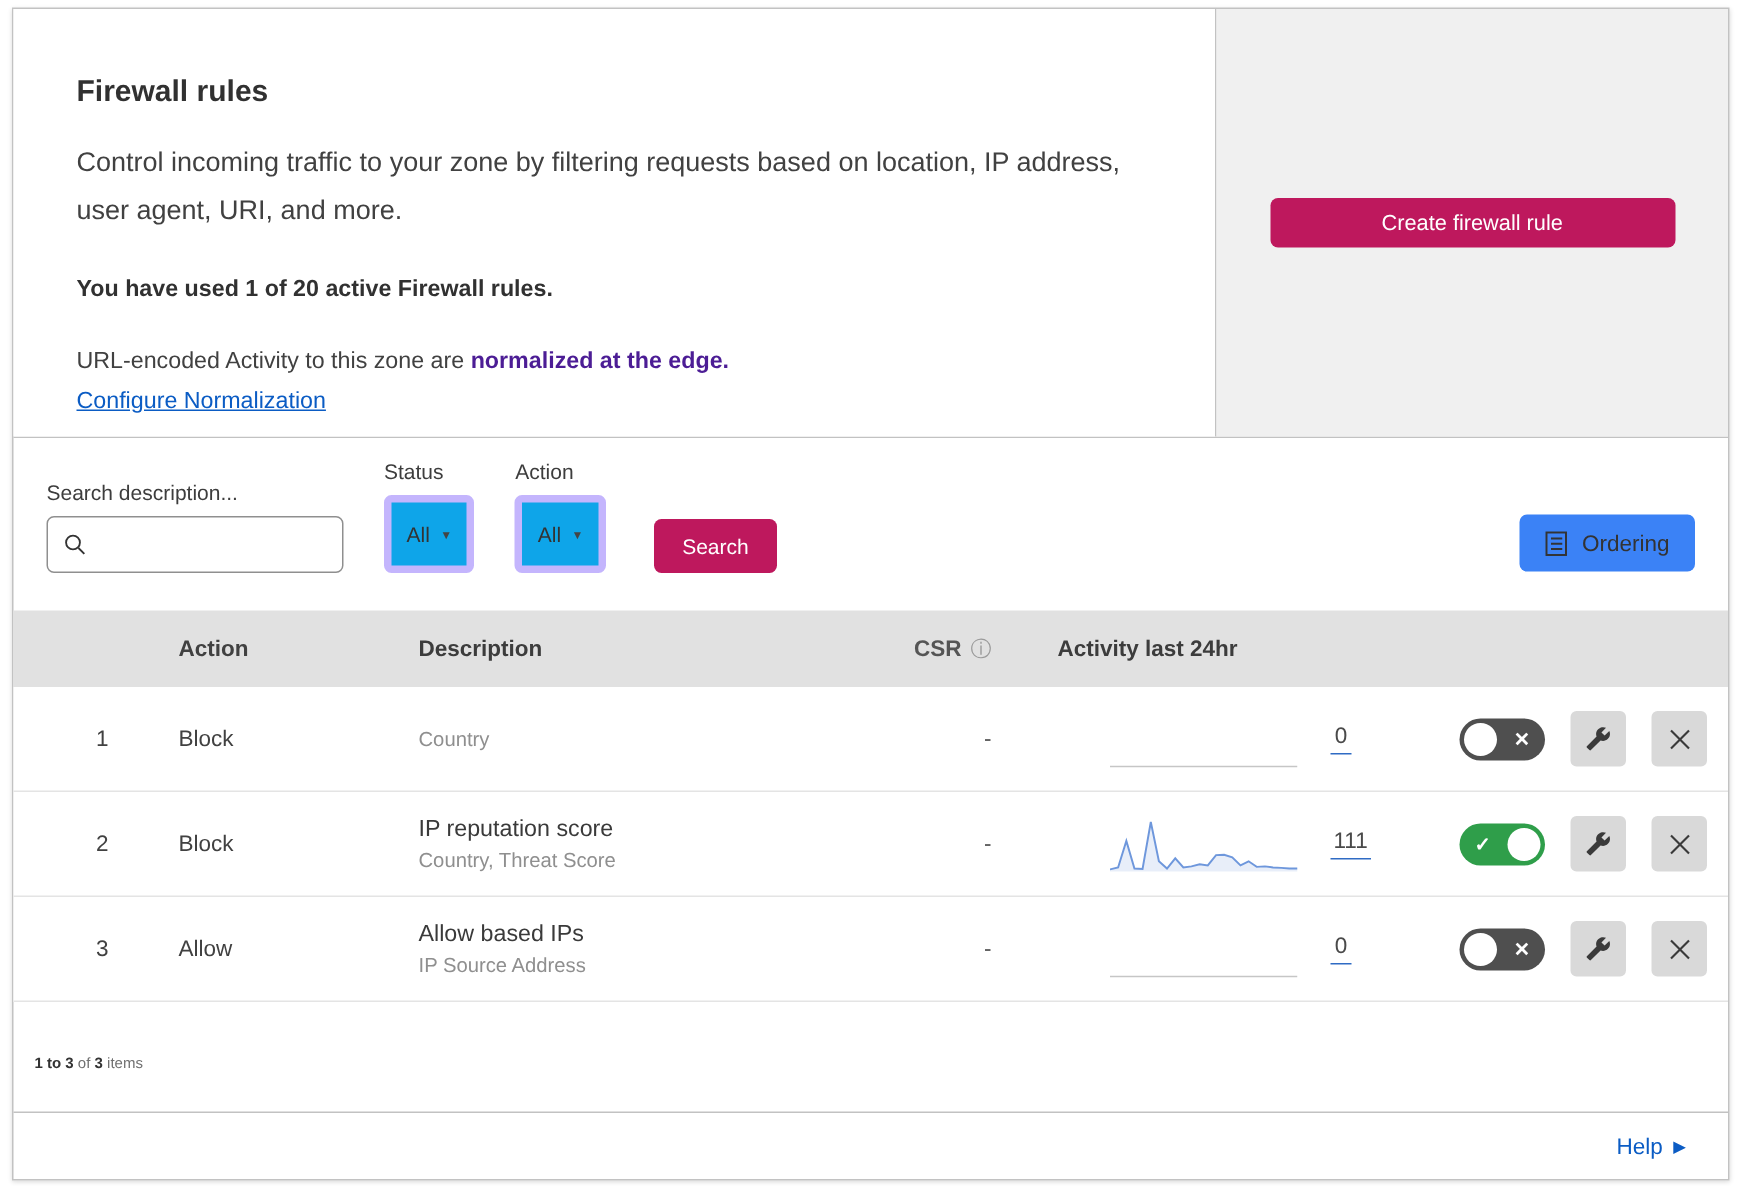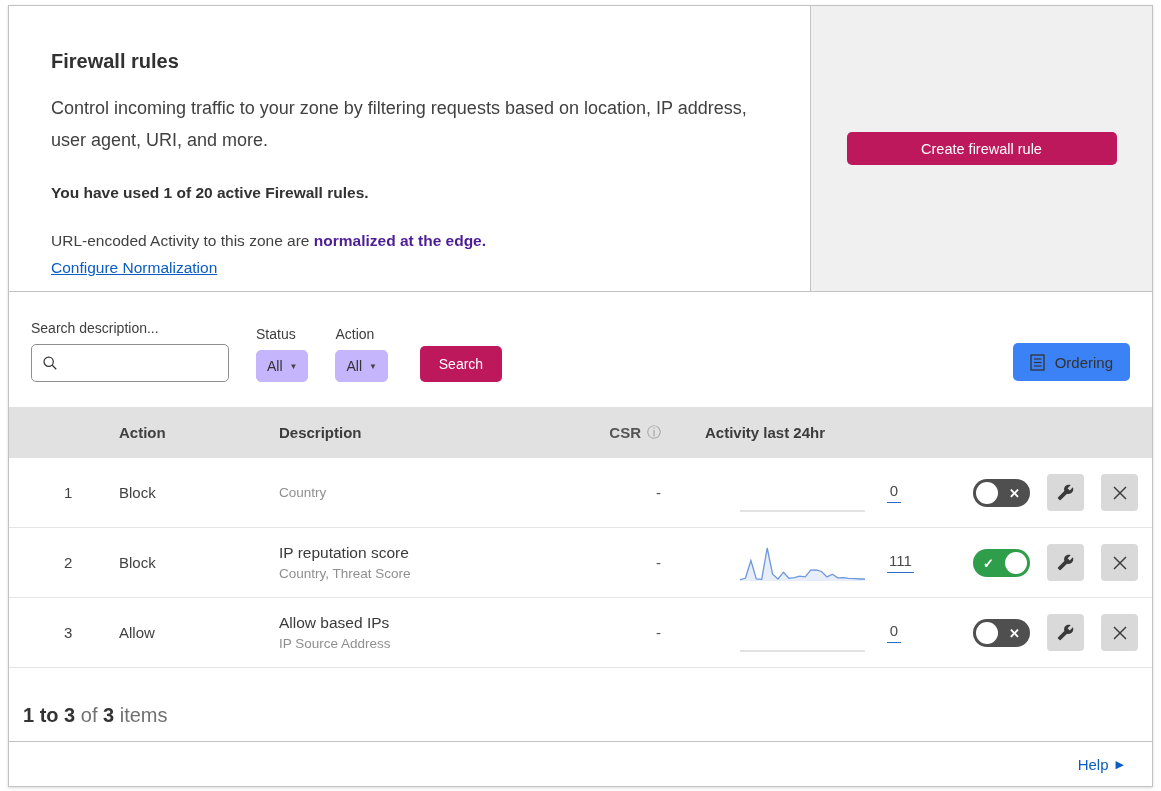--- a/index.html
+++ b/index.html
@@ -33,21 +33,21 @@
     font-size:14.5px; font-family:inherit; cursor:pointer;
   }
   .cta-panel .btn-primary { width:270px; height:33px; }
 
   
   .filter-band { position:relative; display:flex; align-items:flex-end; gap:27px; padding:20px 22px 25px; height:115px; }
   .fgroup { display:flex; flex-direction:column; gap:8px; }
   .flabel { font-size:14px; color:#3d3d3d; }
   .search-box { width:198px; height:38px; border:1px solid #8f8f8f; border-radius:5px; display:flex; align-items:center; padding:0 10px; background:#fff; }
   .search-box input { border:none; outline:none; flex:1; font-size:14px; font-family:inherit; margin-left:8px; min-width:0; background:transparent; }
-  .select-box { height:32px; border:1px solid #c4b5fd; border-radius:5px; display:flex; align-items:center; gap:7px; padding:0 10px; font-size:14px; color:#333; background:#c4b5fd; cursor:pointer; }
+  .select-box { height:52px; border:5px solid #c4b5fd; border-radius:5px; display:flex; align-items:center; gap:7px; padding:0 10px; font-size:14px; color:#333; background:#0ea5e9; cursor:pointer; }
   .arrow { font-size:8px; color:#444; }
   .btn-search { height:36px; width:82px; font-size:14px; margin-left:5px; }
   .btn-ordering {
     position:absolute; right:22px; bottom:26px; height:38px; padding:0 17px;
     background:#3b82f6; border:none; border-radius:5px; font-size:15px; color:#333;
     display:flex; align-items:center; gap:10px; font-family:inherit; cursor:pointer;
   }
 
   
   .thead, .trow { display:grid; grid-template-columns:95px 175px 310px 80px 1fr 235px; align-items:center; }
@@ -73,21 +73,21 @@
   .toggle.off { background:#4f4f4f; }
   .toggle.off .t-knob { left:3px; }
   .toggle.off .t-x { position:absolute; right:10px; top:50%; transform:translateY(-50%); color:#fff; font-size:13px; font-weight:700; }
   .toggle.on { background:#2f9e4a; }
   .toggle.on .t-knob { right:3px; }
   .toggle.on .t-check { position:absolute; left:10px; top:50%; transform:translateY(-50%); color:#fff; font-size:13px; font-weight:700; }
 
   .iconbtn { width:37px; height:37px; background:#d9d9d9; border:none; border-radius:4px; display:flex; align-items:center; justify-content:center; cursor:pointer; }
 
   
-  .items-footer { padding:36px 0 20px 14px; font-size:20px; color:#707070; height:73px; }
+  .items-footer { padding:36px 0 20px 14px; font-size:10px; color:#707070; height:73px; }
   .items-footer b { color:#333; }
   .help-bar { border-top:1px solid #c2c2c2; height:45px; display:flex; align-items:center; justify-content:flex-end; padding-right:28px; }
   .help-link { color:#0b5cc4; font-size:15px; display:flex; align-items:center; gap:7px; cursor:pointer; text-decoration:none; }
   .help-arrow { font-size:11px; }
 </style>
 </head>
 <body>
 
 <div class="card">
 

